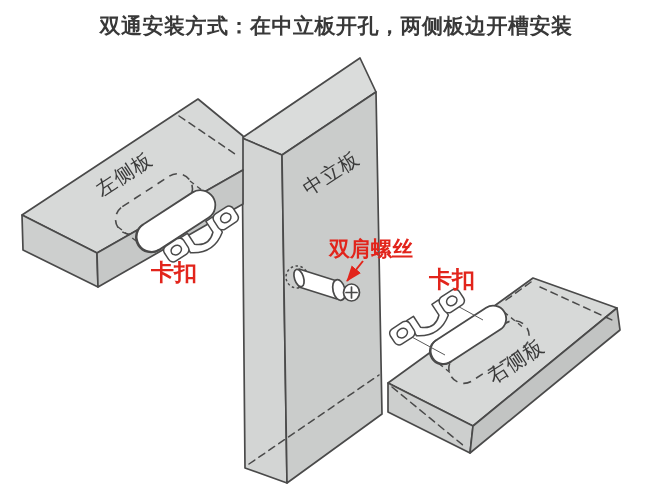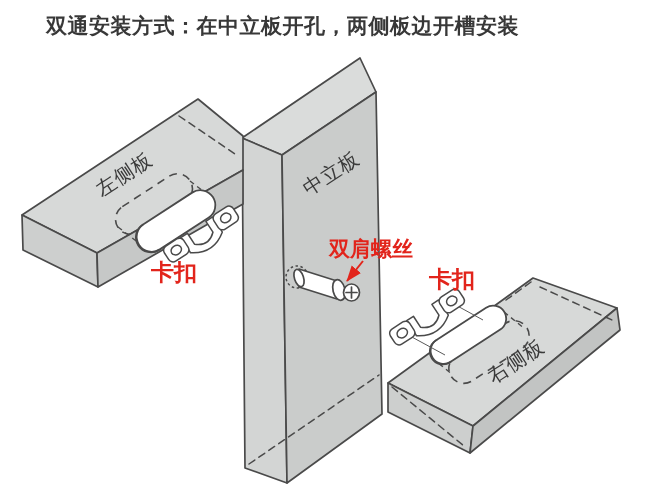--- a/index.html
+++ b/index.html
@@ -4,20 +4,21 @@
 <style>
   html,body{margin:0;padding:0;background:#ffffff;}
   #screen{
     position:relative;width:652px;height:500px;background:#ffffff;overflow:hidden;
     font-family:"Liberation Sans", sans-serif;
   }
   .title{
     position:absolute;left:46px;top:12px;width:580px;
     font-size:21px;font-weight:bold;color:#383838;letter-spacing:0.5px;
     white-space:nowrap;
+    text-align:center;
   }
   svg{position:absolute;left:0;top:0;}
   .edge{stroke:#4a4a4a;stroke-width:1.7;stroke-linejoin:round;stroke-linecap:round;}
   .nofill{fill:none;}
   .hidden-edge{stroke:#4a4a4a;stroke-width:1.5;fill:none;stroke-dasharray:7,5;stroke-linecap:round;}
   .pill-hidden{stroke:#4a4a4a;stroke-width:1.6;fill:none;stroke-dasharray:8,6;}
   .pill-solid{stroke:#4a4a4a;stroke-width:1.8;fill:#ffffff;}
   .connector{stroke:#4a4a4a;stroke-width:1.4;fill:none;stroke-dasharray:5,4;}
   .hw{fill:#ffffff;stroke:#4a4a4a;stroke-width:1.5;stroke-linejoin:round;}
   .guide{stroke:#5a5a5a;stroke-width:1;fill:none;}

